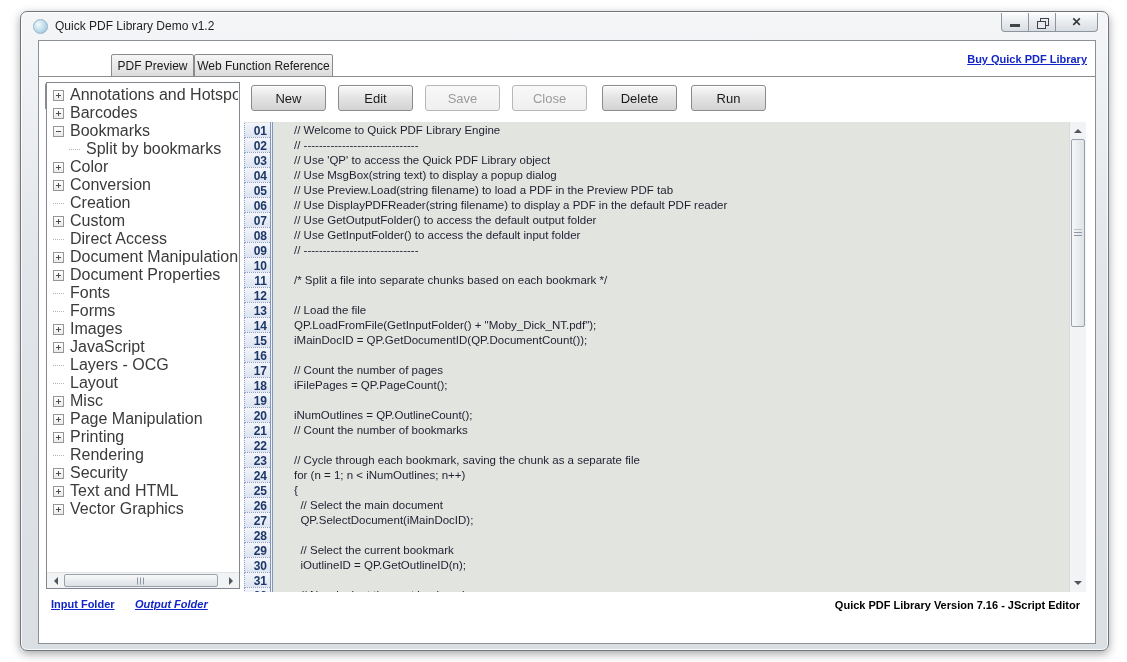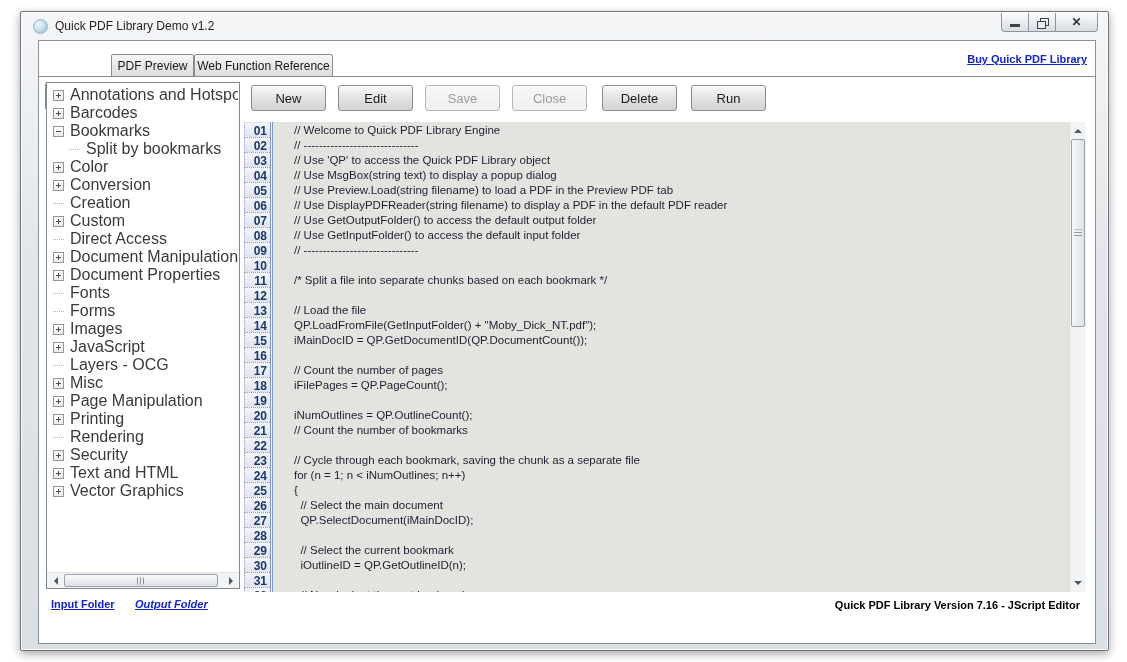--- a/index.html
+++ b/index.html
@@ -1,21 +1,21 @@
 <!DOCTYPE html>
 <html><head>
 <meta charset="utf-8">
 <style>
   * { box-sizing: border-box; margin: 0; padding: 0; }
   html, body { width: 1127px; height: 662px; background: #ffffff; overflow: hidden;
     font-family: "Liberation Sans", sans-serif; }
 
   
   .window { position: absolute; left: 20px; top: 11px; width: 1089px; height: 640px;
-    border: 1px solid #70757d; border-radius: 2px;
+    border: 1px solid #70757d; border-radius: 7px;
     background: linear-gradient(#f4f6f8, #e2e5e9 40%, #dadfe3);
     box-shadow: 0 3px 10px rgba(0,0,0,.35), inset 0 0 0 1px rgba(255,255,255,.8); }
 
   .titlebar { position: absolute; left: 0; top: 0; right: 0; height: 28px;
     display: flex; align-items: center; padding-left: 12px; }
   .app-icon { width: 15px; height: 15px; border-radius: 50%; flex: none;
     background: radial-gradient(circle at 35% 35%, #f2fafd, #bcdaea 55%, #8fb8cf);
     border: 1px solid #96b5c7; margin-right: 7px; }
   .title-text { font-size: 12px; color: #1f1f1f; }
 
@@ -213,20 +213,24 @@
             <span class="expander plus"></span>
             <span class="tree-label">Images</span>
           </div>
           <div class="tree-row">
             <span class="expander plus"></span>
             <span class="tree-label">JavaScript</span>
           </div>
           <div class="tree-row">
             <span class="stub"></span>
             <span class="tree-label">Layers - OCG</span>
+          </div>
+          <div class="tree-row">
+            <span class="stub"></span>
+            <span class="tree-label">Layout</span>
           </div>
           <div class="tree-row">
             <span class="expander plus"></span>
             <span class="tree-label">Misc</span>
           </div>
           <div class="tree-row">
             <span class="expander plus"></span>
             <span class="tree-label">Page Manipulation</span>
           </div>
           <div class="tree-row">

